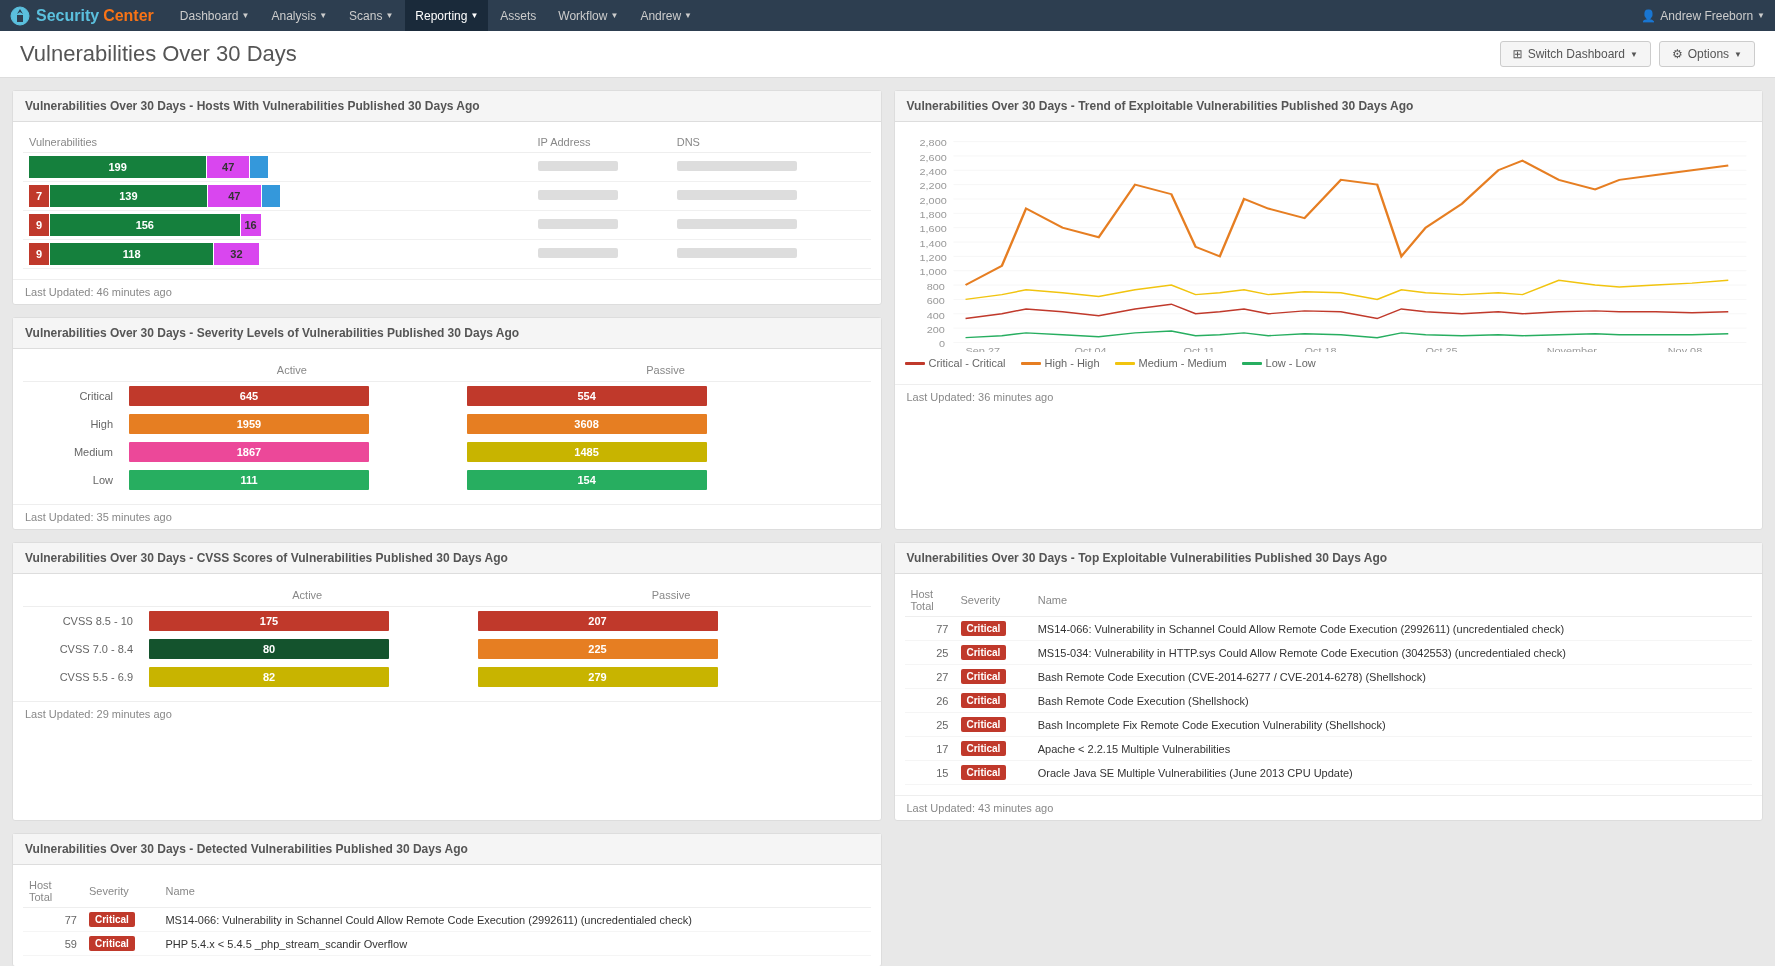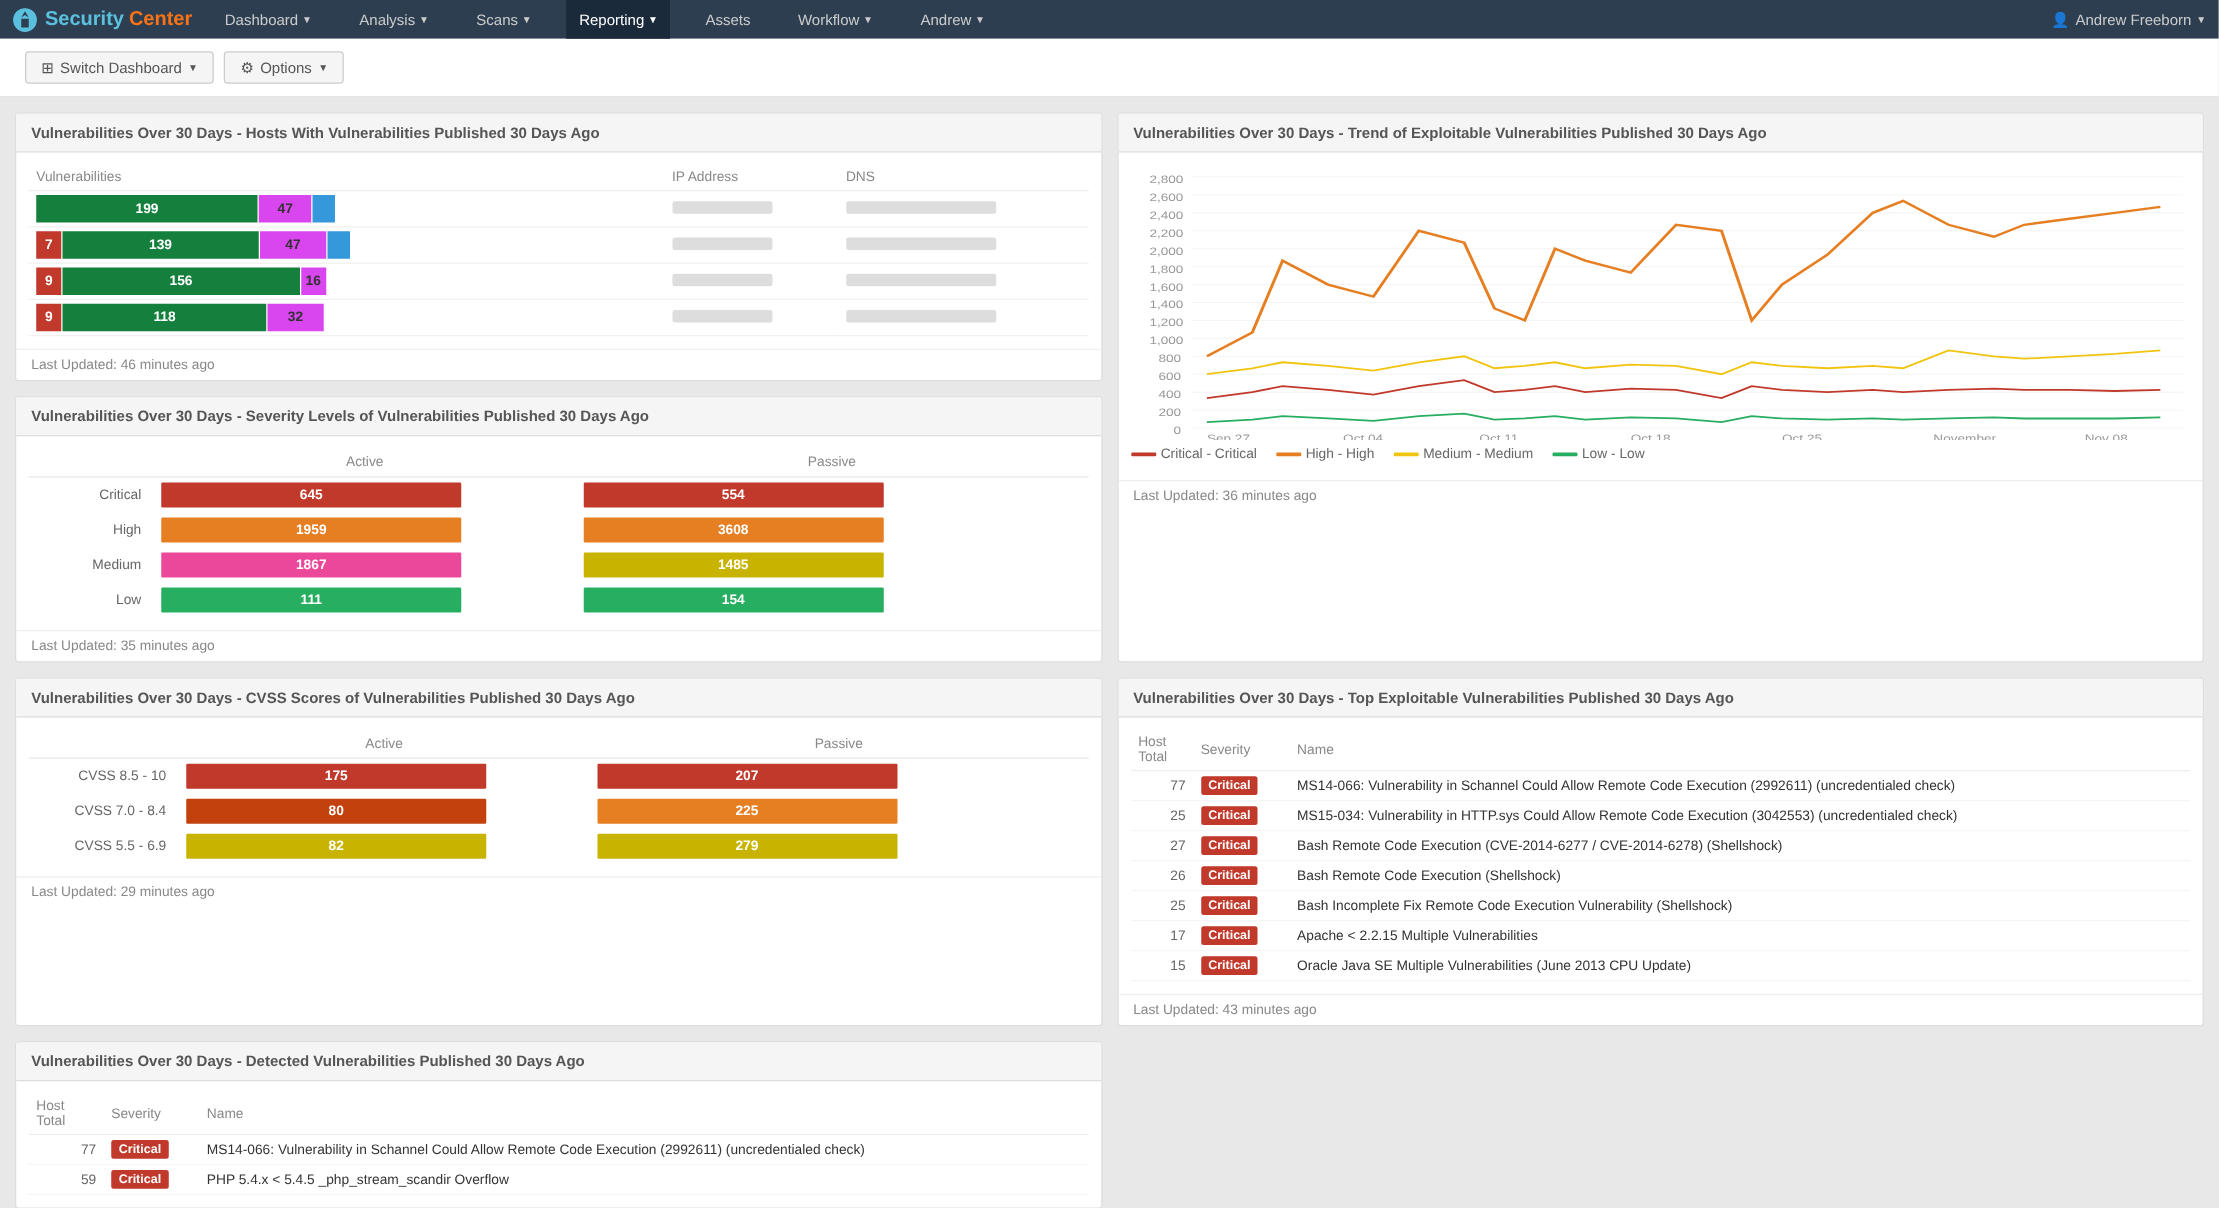--- a/index.html
+++ b/index.html
@@ -3,21 +3,21 @@
   <meta charset="utf-8">
   <style>
     * { box-sizing: border-box; margin: 0; padding: 0; }
     body { font-family: Arial, sans-serif; font-size: 12px; background: #e8e8e8; color: #333; }
 
     
     .nav { background: #2d3e50; height: 31px; display: flex; align-items: center; padding: 0 10px; justify-content: space-between; }
     .nav-brand { color: #fff; font-size: 16px; font-weight: bold; display: flex; align-items: center; gap: 4px; }
     .nav-brand span.sc { color: #5bc0de; }
     .nav-brand span.center { color: #f97316; }
-    .nav-menu { display: flex; align-items: flex-start; gap: 18px; }
+    .nav-menu { display: flex; align-items: flex-start; gap: 2px; }
     .nav-item { color: #ccc; font-size: 12px; padding: 0 10px; cursor: pointer; height: 31px; display: flex; align-items: center; gap: 3px; }
     .nav-item.active { background: #1a2a3a; color: #fff; }
     .nav-right { color: #ccc; font-size: 12px; display: flex; align-items: center; gap: 4px; }
     .caret { font-size: 8px; }
 
     
     .subheader { background: #fff; padding: 10px 20px; display: flex; align-items: center; justify-content: space-between; border-bottom: 1px solid #ddd; }
     .page-title { font-size: 22px; color: #555; font-weight: normal; }
     .subheader-actions { display: flex; gap: 8px; }
     .btn { padding: 5px 12px; font-size: 12px; border: 1px solid #ccc; border-radius: 3px; cursor: pointer; display: flex; align-items: center; gap: 5px; background: #f5f5f5; color: #555; }
@@ -135,20 +135,21 @@
     </div>
   </div>
   <div class="nav-right">
     <span>👤</span>
     <span>Andrew Freeborn</span>
     <span class="caret">▼</span>
   </div>
 </nav>
 
 <div class="subheader">
+  <h1 class="page-title">Vulnerabilities Over 30 Days</h1>
   <div class="subheader-actions">
     <button class="btn">
       <span>⊞</span>
       <span>Switch Dashboard</span>
       <span class="caret">▼</span>
     </button>
     <button class="btn">
       <span>⚙</span>
       <span>Options</span>
       <span class="caret">▼</span>
@@ -380,21 +381,21 @@
     <td class="sev-bar-cell">
       <div class="sev-bar" style="background:#c0392b;width:100%;max-width:240px">175</div>
     </td>
     <td class="sev-bar-cell">
       <div class="sev-bar" style="background:#c0392b;width:100%;max-width:240px">207</div>
     </td>
   </tr>
             <tr>
     <td>CVSS 7.0 - 8.4</td>
     <td class="sev-bar-cell">
-      <div class="sev-bar" style="background:#c2410c;width:100%;max-width:240px">80</div>
+      <div class="sev-bar" style="background:#14532d;width:100%;max-width:240px">80</div>
     </td>
     <td class="sev-bar-cell">
       <div class="sev-bar" style="background:#e67e22;width:100%;max-width:240px">225</div>
     </td>
   </tr>
             <tr>
     <td>CVSS 5.5 - 6.9</td>
     <td class="sev-bar-cell">
       <div class="sev-bar" style="background:#c8b400;width:100%;max-width:240px">82</div>
     </td>

